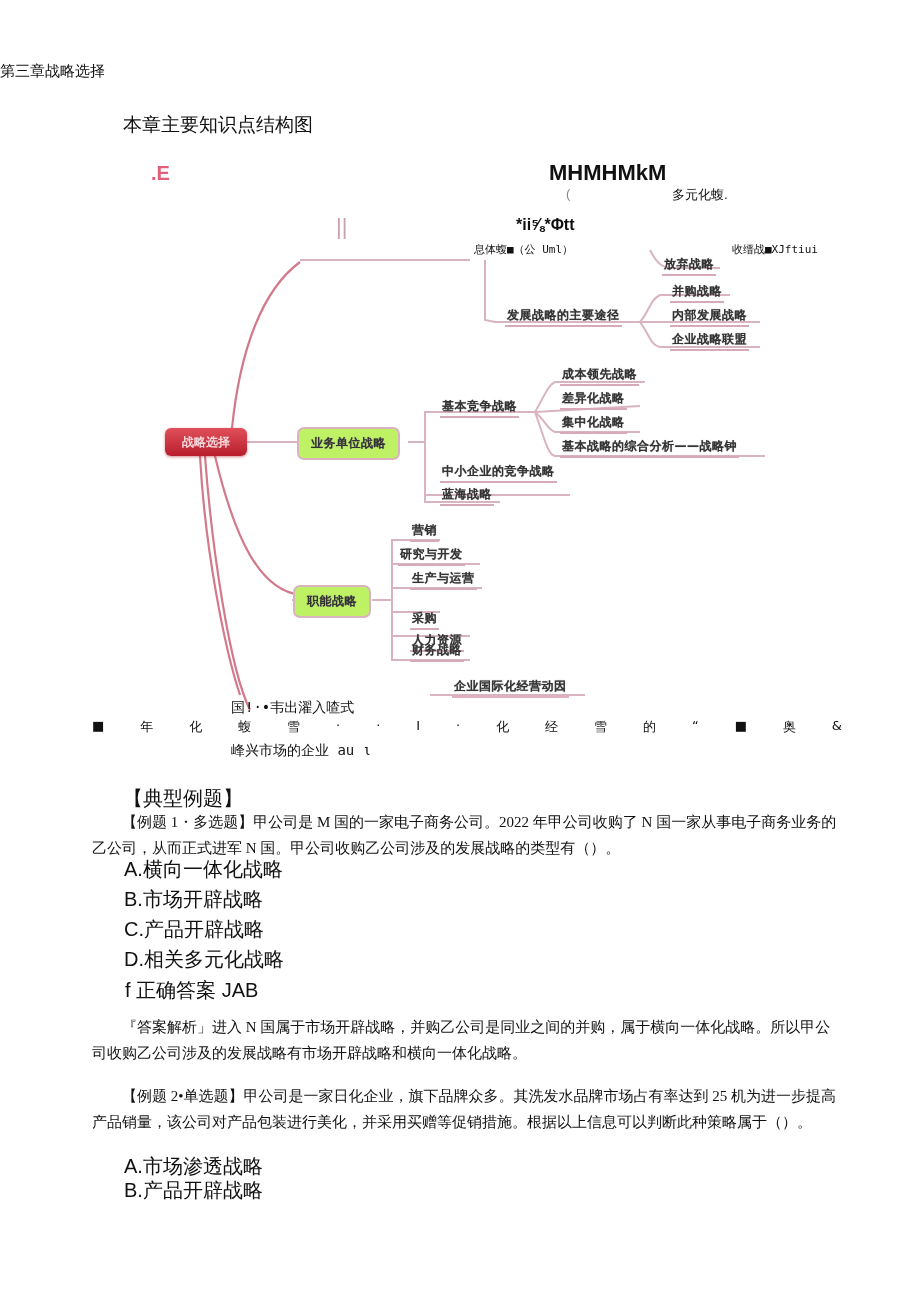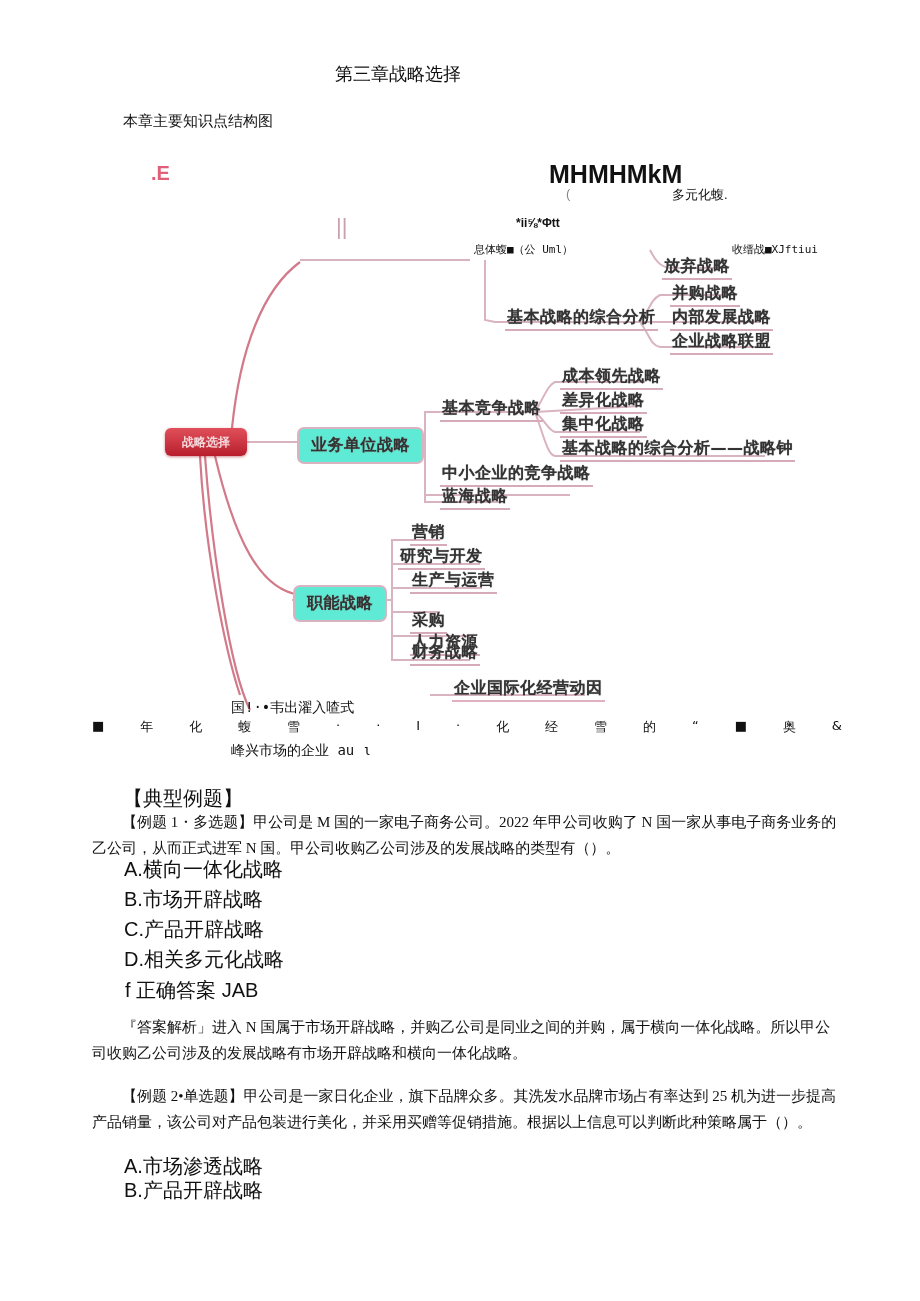--- a/index.html
+++ b/index.html
@@ -1,38 +1,38 @@
 <!DOCTYPE html>
 <html><head>
 <meta charset="utf-8">
 <style>
   html, body { margin:0; padding:0; background:#ffffff; }
   body { width:920px; height:1301px; position:relative; overflow:hidden;
          font-family:"Liberation Serif","DejaVu Serif",serif; color:#111; }
   .abs { position:absolute; white-space:nowrap; }
-  .title { left:0; width:796px; top:62px; text-align:center; font-size:18px; }
-  .subtitle { left:123px; top:112px; font-size:15px; }
+  .title { left:0; width:796px; top:62px; text-align:left; font-size:15px; }
+  .subtitle { left:123px; top:112px; font-size:19px; }
 
   
   .mm { position:absolute; left:0; top:150px; width:920px; height:620px; }
   .mm svg { position:absolute; left:0; top:0; }
   .node { position:absolute; font-family:"DejaVu Sans","Liberation Sans",sans-serif;
-          font-weight:bold; font-size:16px; color:#333; white-space:nowrap;
+          font-weight:bold; font-size:12px; color:#333; white-space:nowrap;
           text-shadow:0 0 1px #888; letter-spacing:0.5px; }
   .node.leaf { border-bottom:2px solid #d6aab8; padding:0 2px 1px 2px; }
-  .node.box { border:2px solid #d9b3c0; border-radius:7px; padding:6px 12px; background:#5eead4; }
+  .node.box { border:2px solid #d9b3c0; border-radius:7px; padding:6px 12px; background:#bef264; }
   .root { position:absolute; left:165px; top:278px; width:82px; height:28px;
           background:linear-gradient(#e0505a,#b81e2c); border-radius:6px;
           color:#f7d9dc; font-family:"DejaVu Sans",sans-serif; font-weight:bold;
           font-size:12px; text-align:center; line-height:28px;
           box-shadow:0 1px 3px rgba(160,30,40,0.5); }
   .ocr { position:absolute; font-family:"Liberation Sans","DejaVu Sans",sans-serif;
          color:#111; white-space:nowrap; }
   .ocr-red { color:#e0607a; font-weight:bold; font-size:20px; }
-  .ocr-big { font-weight:bold; font-size:25px; }
+  .ocr-big { font-weight:bold; font-size:22px; }
   .ocr-mid { font-size:13px; }
   .ocr-mono { font-family:"DejaVu Sans Mono","Liberation Mono",monospace; font-size:11px; }
   .garble-row { position:absolute; left:92px; top:718px; width:750px; display:flex;
                 justify-content:space-between; font-family:"DejaVu Sans",sans-serif; font-size:13px; }
 
   
   .p { position:absolute; font-size:20px; line-height:26px; white-space:nowrap; }
   .para { position:absolute; left:92px; width:745px; font-size:15px; line-height:26px;
           text-indent:30px; white-space:normal; }
   .opt { left:124px; font-family:"Liberation Sans","DejaVu Sans",sans-serif; }
@@ -81,26 +81,26 @@
 
       <path d="M430 545 L 585 545"></path>
     </g>
   </svg>
 
   <div class="ocr ocr-red" style="left:151px; top:12px;">.E</div>
   <div class="ocr ocr-big" style="left:549px; top:10px;">MHMHMkM</div>
   <div class="ocr ocr-mid" style="left:566px; top:36px; color:#888;">(</div>
   <div class="ocr ocr-mid" style="left:672px; top:36px;">多元化蝮.</div>
   <div class="ocr" style="left:336px; top:64px; color:#c8a0b0; font-size:22px;">||</div>
-  <div class="ocr ocr-big" style="left:516px; top:66px; font-size:12px;">*ii⅝*Φtt</div>
+  <div class="ocr ocr-big" style="left:516px; top:66px; font-size:16px;">*ii⅝*Φtt</div>
   <div class="ocr ocr-mono" style="left:474px; top:92px;">息体蝮■（公 Uml）</div>
   <div class="ocr ocr-mono" style="left:732px; top:92px;">收缙战■XJftiui</div>
 
   <div class="node leaf" style="left:662px; top:106px;">放弃战略</div>
-  <div class="node leaf" style="left:505px; top:157px;">基本战略的综合分析</div>
+  <div class="node leaf" style="left:505px; top:157px;">发展战略的主要途径</div>
   <div class="node leaf" style="left:670px; top:133px;">并购战略</div>
   <div class="node leaf" style="left:670px; top:157px;">内部发展战略</div>
   <div class="node leaf" style="left:670px; top:181px;">企业战略联盟</div>
 
   <div class="root">战略选择</div>
 
   <div class="node box" style="left:297px; top:277px;">业务单位战略</div>
   <div class="node leaf" style="left:440px; top:248px;">基本竞争战略</div>
   <div class="node leaf" style="left:560px; top:216px;">成本领先战略</div>
   <div class="node leaf" style="left:560px; top:240px;">差异化战略</div>

